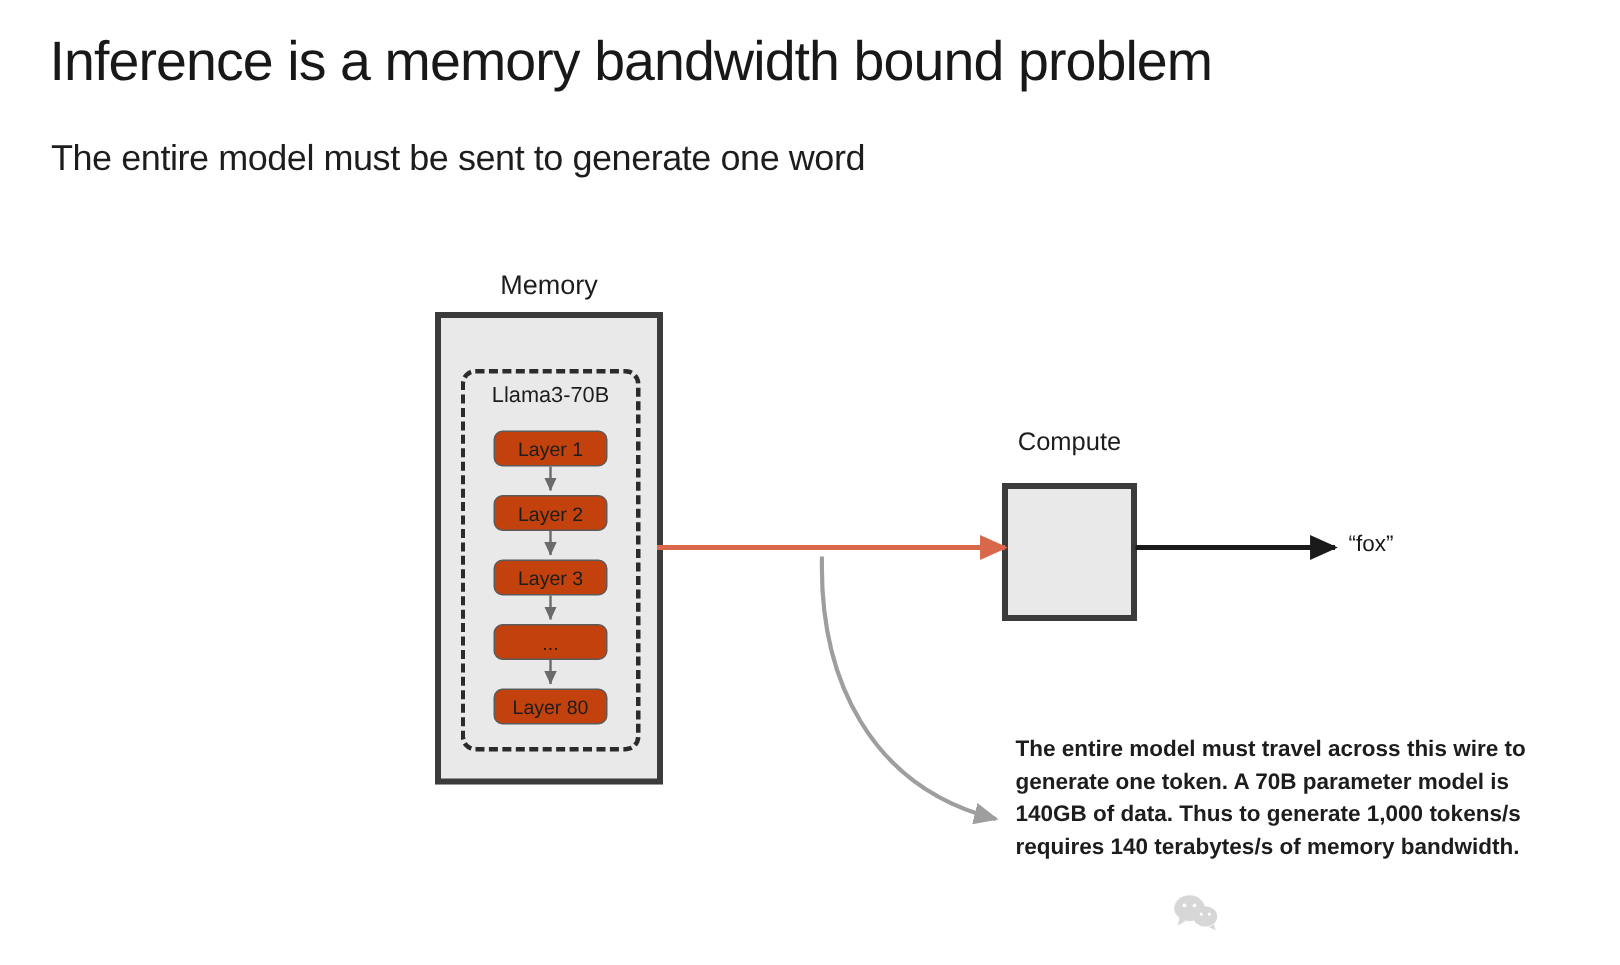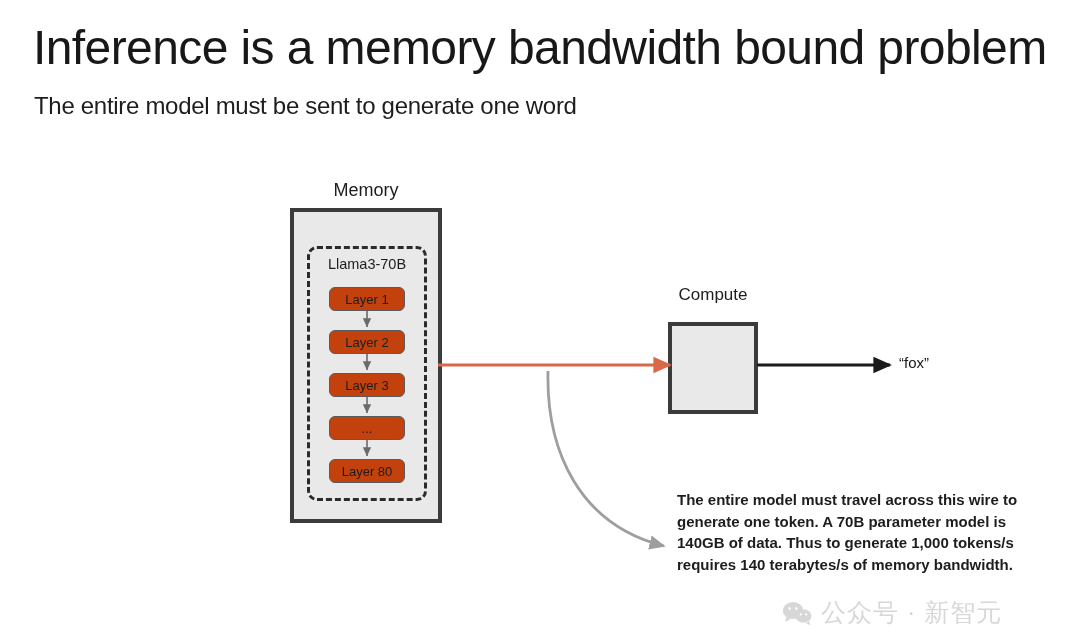--- a/index.html
+++ b/index.html
@@ -14,21 +14,21 @@
     overflow: hidden;
     font-family: "Liberation Sans", sans-serif;
     color: #1f1f1f;
   }
 
   
   #slide-title {
     position: absolute;
     left: 33px;
     top: 20px;
-    font-size: 48px;
+    font-size: 37px;
     font-weight: 400;
     letter-spacing: -0.6px;
     color: #181818;
     white-space: nowrap;
   }
   #slide-subtitle {
     position: absolute;
     left: 34px;
     top: 68px;
     font-size: 24px;
@@ -232,14 +232,13 @@
   <svg width="30" height="24" viewBox="0 0 30 24">
     <ellipse cx="11" cy="9.5" rx="10.2" ry="8.6" fill="#c9c9c9"></ellipse>
     <path d="M4.5,15.5 L3,21 L8.4,18.2 z" fill="#c9c9c9"></path>
     <ellipse cx="21.5" cy="15" rx="8" ry="6.8" fill="#c9c9c9"></ellipse>
     <path d="M27,20 L28.6,24 L24,22.4 z" fill="#c9c9c9"></path>
     <circle cx="7.6" cy="7.6" r="1.25" fill="#ffffff"></circle>
     <circle cx="14.3" cy="7.6" r="1.25" fill="#ffffff"></circle>
     <circle cx="18.8" cy="13.4" r="1.05" fill="#ffffff"></circle>
     <circle cx="24.2" cy="13.4" r="1.05" fill="#ffffff"></circle>
   </svg>
-  <span id="watermark-text">公众号 · 新智元</span>
 </div>
 
 </body></html>

